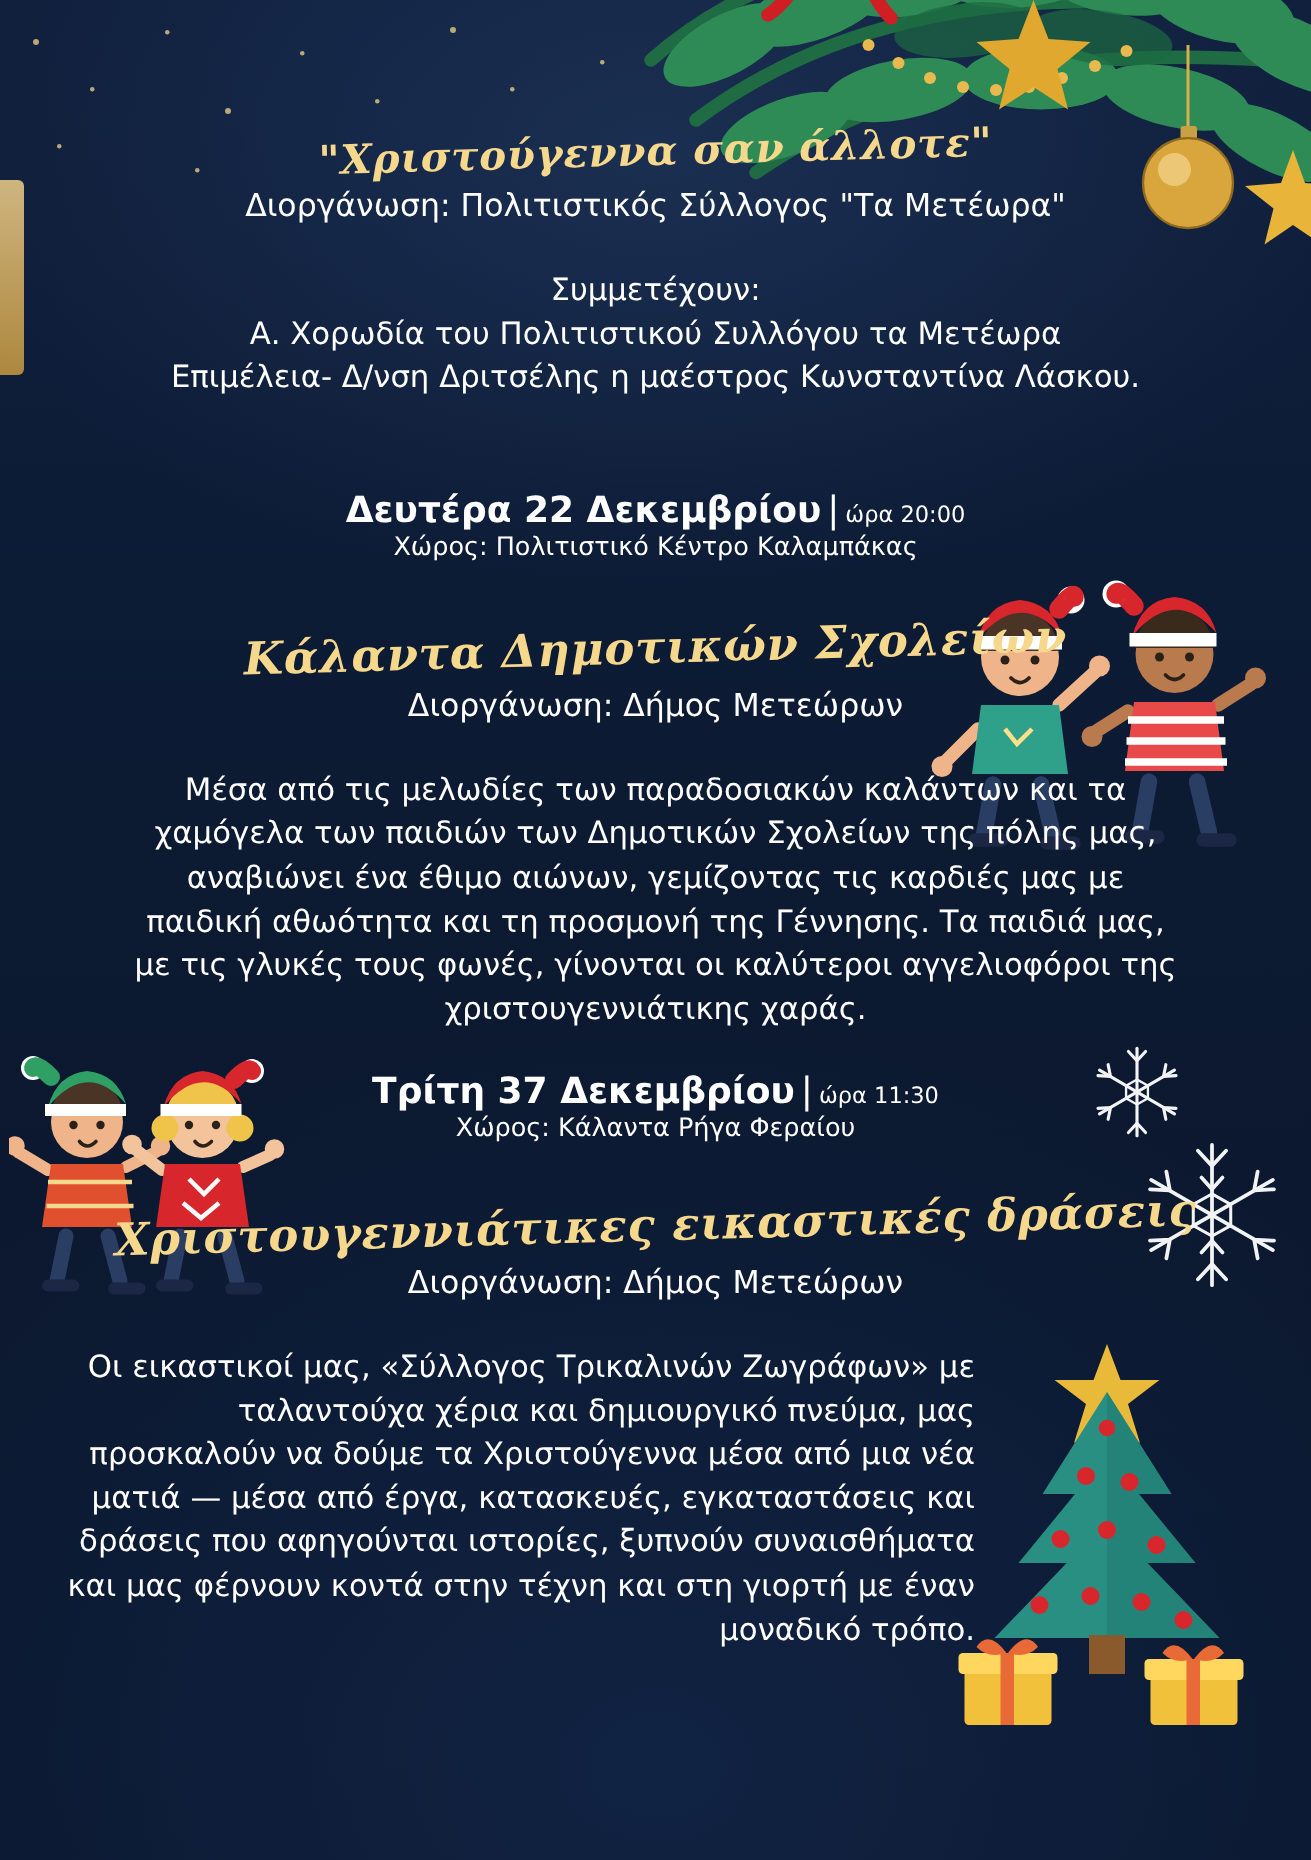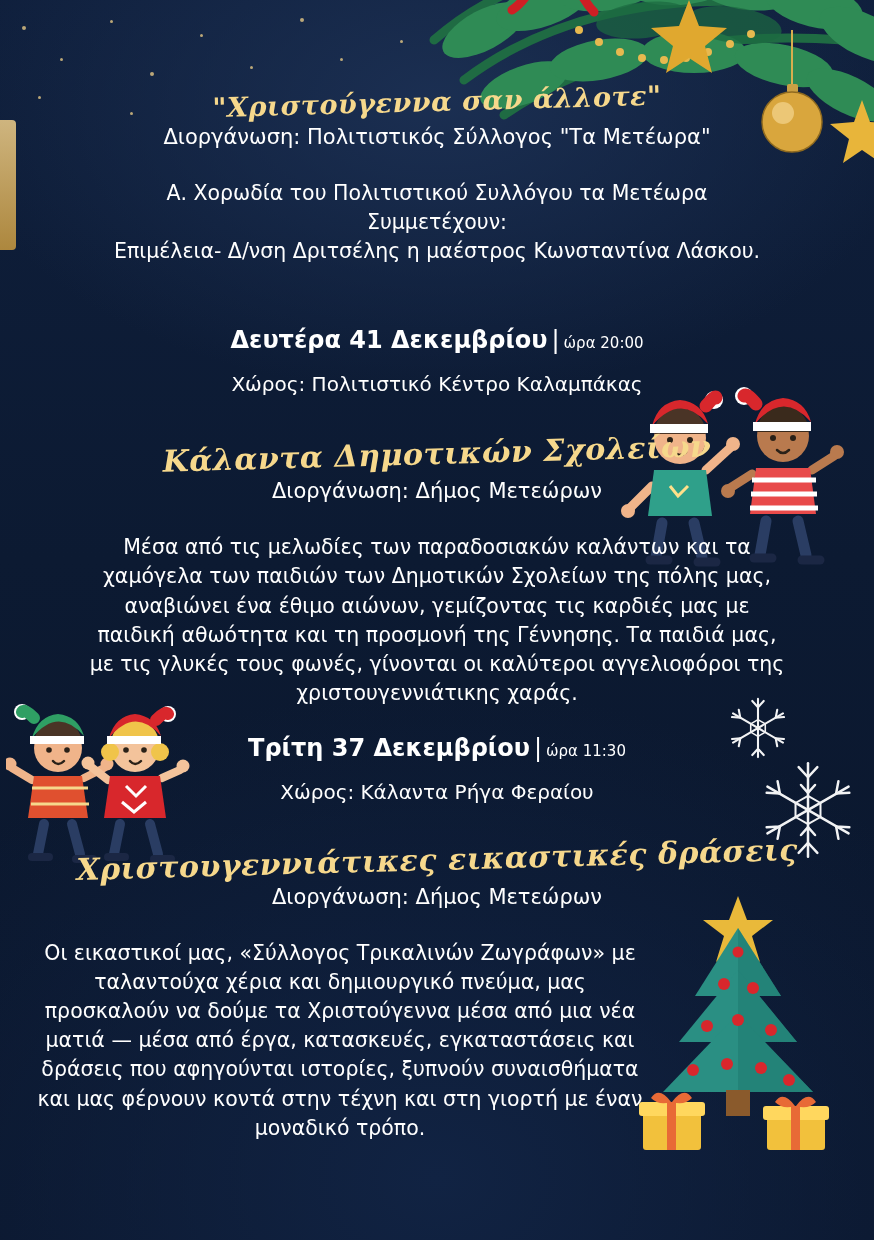--- a/index.html
+++ b/index.html
@@ -87,43 +87,43 @@
   .block {
     margin-top: 22px;
   }
   .para {
     font-size: 20.5px;
     line-height: 1.42;
     color: #ffffff;
     margin: 0 auto;
     width: 700px;
   }
-  .para.narrow { width: 620px; }
+  .para.narrow { width: 620px; text-align: right; }
   .para.mid { width: 660px; }
   .spacer-md { height: 26px; }
   .spacer-lg { height: 34px; }
 
   .date-line {
     margin: 0;
     font-size: 24px;
     font-weight: bold;
     color: #ffffff;
   }
   .date-line .sep {
     font-weight: 400;
     color: #ffffff;
     padding: 0 4px;
   }
   .date-line .time {
     font-weight: 400;
     font-size: 15px;
   }
   .place-line {
-    margin: 18px 0 0 0;
-    font-size: 20px;
+    margin: 1px 0 0 0;
+    font-size: 17px;
     color: #ffffff;
     text-align: center;
   }
 
   
   .kids-right {
     position: absolute;
     right: 10px;
     top: 378px;
     width: 250px;
@@ -244,29 +244,29 @@
     </g>
   </svg>
 
   <div class="content">
 
     <div>
       <p class="script-title">"Χριστούγεννα σαν άλλοτε"</p>
       <p class="org-line">Διοργάνωση: Πολιτιστικός Σύλλογος "Τα Μετέωρα"</p>
 
       <div class="spacer-md"></div>
+      <p class="para">Συμμετέχουν:</p>
       <p class="para">Α. Χορωδία του Πολιτιστικού Συλλόγου τα Μετέωρα</p>
-      <p class="para">Συμμετέχουν:</p>
       <p class="para">Επιμέλεια- Δ/νση Δριτσέλης η μαέστρος Κωνσταντίνα Λάσκου.</p>
 
       <div class="spacer-md"></div>
 
       <div class="spacer-lg"></div>
       <p class="date-line">
-        <span>Δευτέρα 41 Δεκεμβρίου</span><span class="sep">|</span><span class="time">ώρα 20:00</span>
+        <span>Δευτέρα 22 Δεκεμβρίου</span><span class="sep">|</span><span class="time">ώρα 20:00</span>
       </p>
       <p class="place-line">Χώρος: Πολιτιστικό Κέντρο Καλαμπάκας</p>
     </div>
 
     <div class="block" style="margin-top:40px;">
       <p class="script-title big">Κάλαντα Δημοτικών Σχολείων</p>
       <p class="org-line">Διοργάνωση: Δήμος Μετεώρων</p>
 
       <div class="spacer-md"></div>
       <p class="para">Μέσα από τις μελωδίες των παραδοσιακών καλάντων και τα χαμόγελα των παιδιών των Δημοτικών Σχολείων της πόλης μας, αναβιώνει ένα έθιμο αιώνων, γεμίζοντας τις καρδιές μας με παιδική αθωότητα και τη προσμονή της Γέννησης. Τα παιδιά μας, με τις γλυκές τους φωνές, γίνονται οι καλύτεροι αγγελιοφόροι της χριστουγεννιάτικης χαράς.</p>

